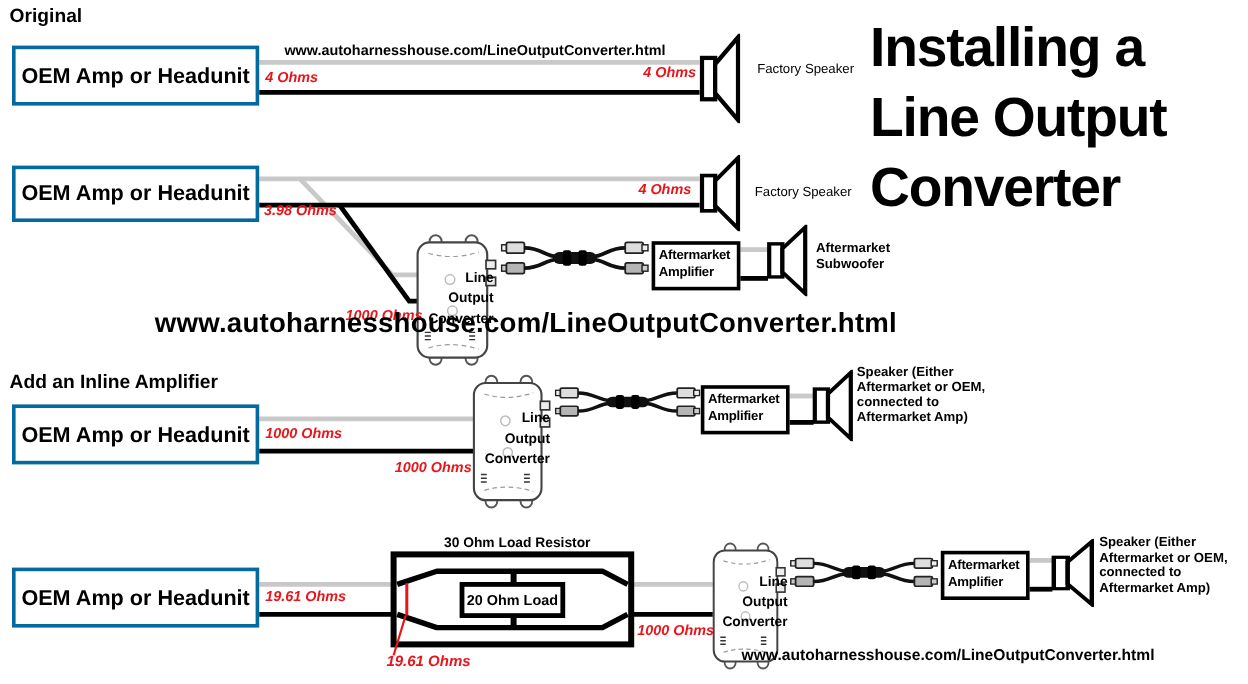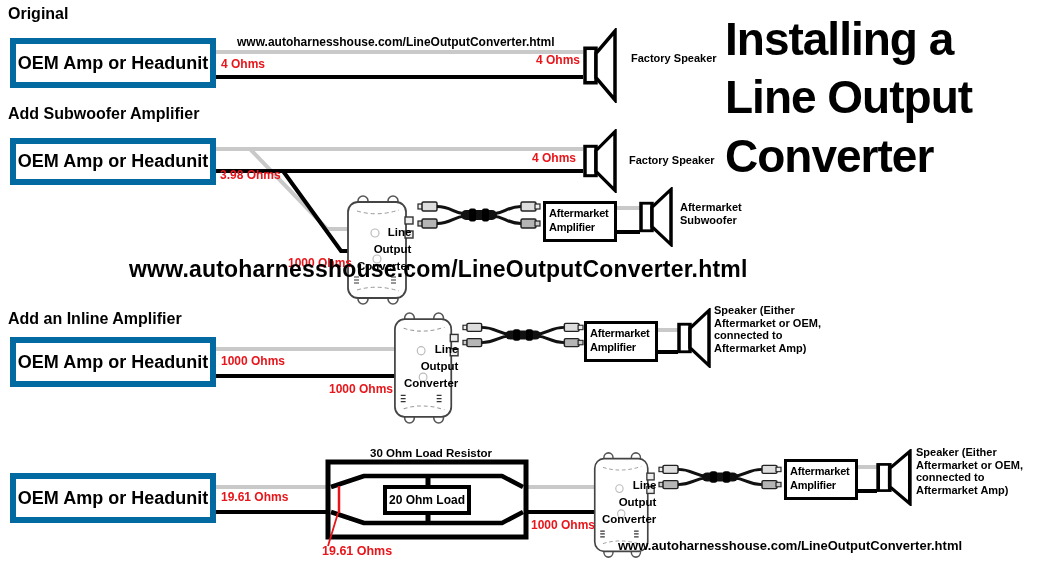--- a/index.html
+++ b/index.html
@@ -10,33 +10,33 @@
   }
   html,body{margin:0;padding:0;background:#fff;}
   .canvas{
     position:relative;width:1040px;height:570px;background:var(--bg);
     font-family:"Liberation Sans",sans-serif;color:var(--ink);overflow:hidden;
   }
   .abs{position:absolute;}
   .sec-h{position:absolute;left:8px;font-weight:bold;font-size:16px;white-space:nowrap;}
   .h-suffix{font-size:11px;margin-left:4px;}
   .oem-box{
-    position:absolute;left:10px;width:206px;height:50px;border:6px solid #0369a1;background:#fff;
+    position:absolute;left:10px;width:206px;height:50px;border:3px solid #0369a1;background:#fff;
     box-sizing:border-box;display:flex;align-items:center;justify-content:center;
     font-weight:bold;font-size:18px;white-space:nowrap;
   }
   .amp-box{
     position:absolute;width:74px;height:41px;border:3px solid #000;background:#fff;
     box-sizing:border-box;font-weight:bold;font-size:11px;line-height:1.3;
     padding:2px 0 0 3px;white-space:pre-line;letter-spacing:-0.2px;
   }
   .loc-text{position:absolute;font-weight:bold;font-size:11.5px;line-height:17px;white-space:pre-line;text-align:right;}
-  .spk-label{position:absolute;font-weight:bold;font-size:11px;white-space:nowrap;text-align:right;}
+  .spk-label{position:absolute;font-weight:normal;font-size:11px;white-space:nowrap;text-align:right;}
   .spk-note{position:absolute;font-weight:bold;font-size:11px;line-height:12.5px;white-space:pre-line;}
-  .ohms{position:absolute;color:var(--red);font-weight:bold;font-size:12px;white-space:nowrap;}
+  .ohms{position:absolute;color:var(--red);font-weight:bold;font-size:12px;white-space:nowrap;font-style:italic;}
   .url-top{position:absolute;font-weight:bold;font-size:12px;white-space:nowrap;}
   .url-mid{position:absolute;font-weight:bold;font-size:23px;letter-spacing:0.2px;white-space:nowrap;}
   .url-bottom{position:absolute;font-weight:bold;font-size:13px;white-space:nowrap;}
   .big-title{
     position:absolute;left:725px;top:10px;width:318px;
     font-weight:bold;font-size:46px;line-height:1.27;letter-spacing:-1px;
   }
   .res-title{position:absolute;left:370px;top:447px;font-weight:bold;font-size:11.5px;white-space:nowrap;}
   .res-load{
     position:absolute;left:385px;top:487px;width:84px;height:26px;
@@ -126,21 +126,20 @@
       <path d="M428,476 V487 M428,512 V523" stroke="#000" stroke-width="5"></path>
       <rect x="385" y="487" width="84" height="26" fill="#fff" stroke="#000" stroke-width="4"></rect>
     </g>
     <g class="red-marks" fill="none">
       <path d="M339,486 V513" stroke-width="2.5"></path>
       <path d="M338,513 L328,546" stroke-width="1.8"></path>
     </g>
   </svg>
 
   <div class="sec-h" style="top:5px">Original</div>
-  <div class="sec-h" style="top:105px">Add Subwoofer Amplifier</div>
   <div class="sec-h" style="top:310px">Add an Inline Amplifier</div>
 
   <div class="oem-box" style="top:38px">OEM Amp or Headunit</div>
   <div class="oem-box" style="top:138px;height:47px">OEM Amp or Headunit</div>
   <div class="oem-box" style="top:337px">OEM Amp or Headunit</div>
   <div class="oem-box" style="top:473px">OEM Amp or Headunit</div>
 
   <svg class="abs" style="left:582px;top:28px" width="36" height="75">
       <use href="#sym-speaker" width="100%" height="100%"></use>
     </svg>

